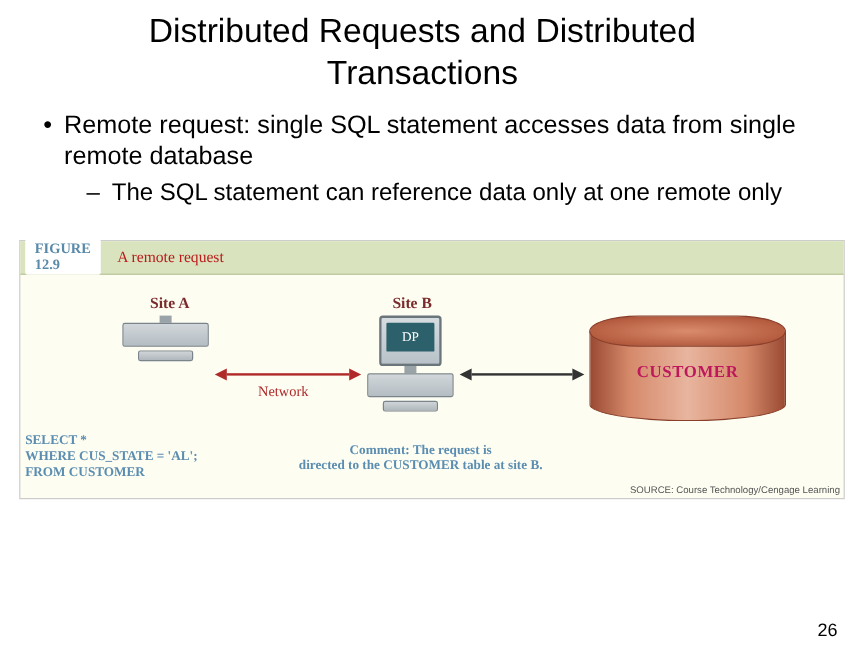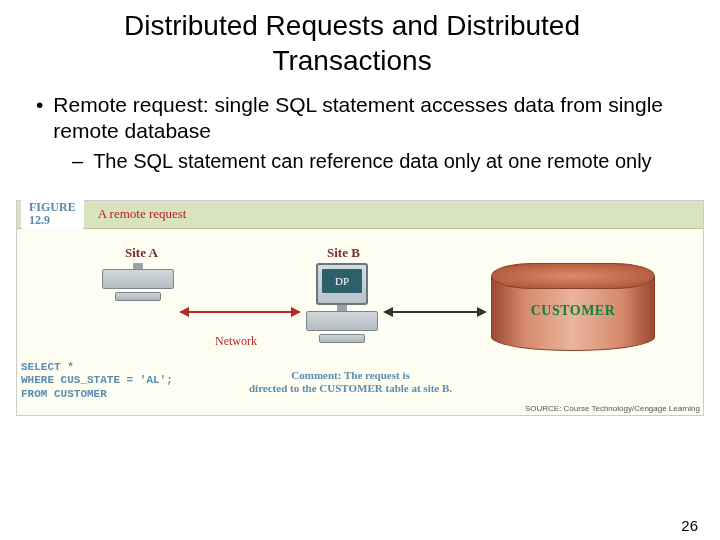--- a/index.html
+++ b/index.html
@@ -187,31 +187,31 @@
     background: linear-gradient(90deg, #9a4a33 0%, #d5896a 20%, #e8b59e 50%, #d5896a 80%, #9a4a33 100%);
     border: 1px solid #8a3f2b;
     border-top: none;
     border-radius: 0 0 82px 82px / 0 0 14px 14px;
   }
   .db-label {
     position: absolute;
     top: 40px;
     left: 0; right: 0;
     text-align: center;
-    color: #15803d;
+    color: #be185d;
     font-weight: bold;
     font-family: Georgia, serif;
     font-size: 14px;
     letter-spacing: 0.5px;
   }
 
   .sql-box {
     position: absolute;
     color: #5b8db1;
-    font-family: Liberation Mono, monospace;
+    font-family: Liberation Serif, serif;
     font-size: 11px;
     line-height: 1.25;
     font-weight: bold;
   }
   .comment-box {
     position: absolute;
     color: #5b8db1;
     font-family: Georgia, serif;
     font-size: 11px;
     line-height: 1.25;
@@ -274,21 +274,21 @@
       <div class="stand"></div>
       <div class="base-unit"></div>
       <div class="keyboard"></div>
     </div>
 
     <div class="net-arrow" style="left:162px; top:78px; width:122px;">
       <div class="arrow-l"></div>
       <div class="net-line"></div>
       <div class="arrow-r"></div>
     </div>
-    <div class="net-label" style="left:198px; top:105px;">Network</div>
+    <div class="net-label" style="left:198px; top:90px;">Network</div>
 
     <div class="net-arrow db-arrow" style="left:366px; top:78px; width:104px;">
       <div class="arrow-l"></div>
       <div class="net-line"></div>
       <div class="arrow-r"></div>
     </div>
 
     <div class="db" style="left:474px; top:34px;">
       <div class="db-body"></div>
       <div class="db-top"></div>

